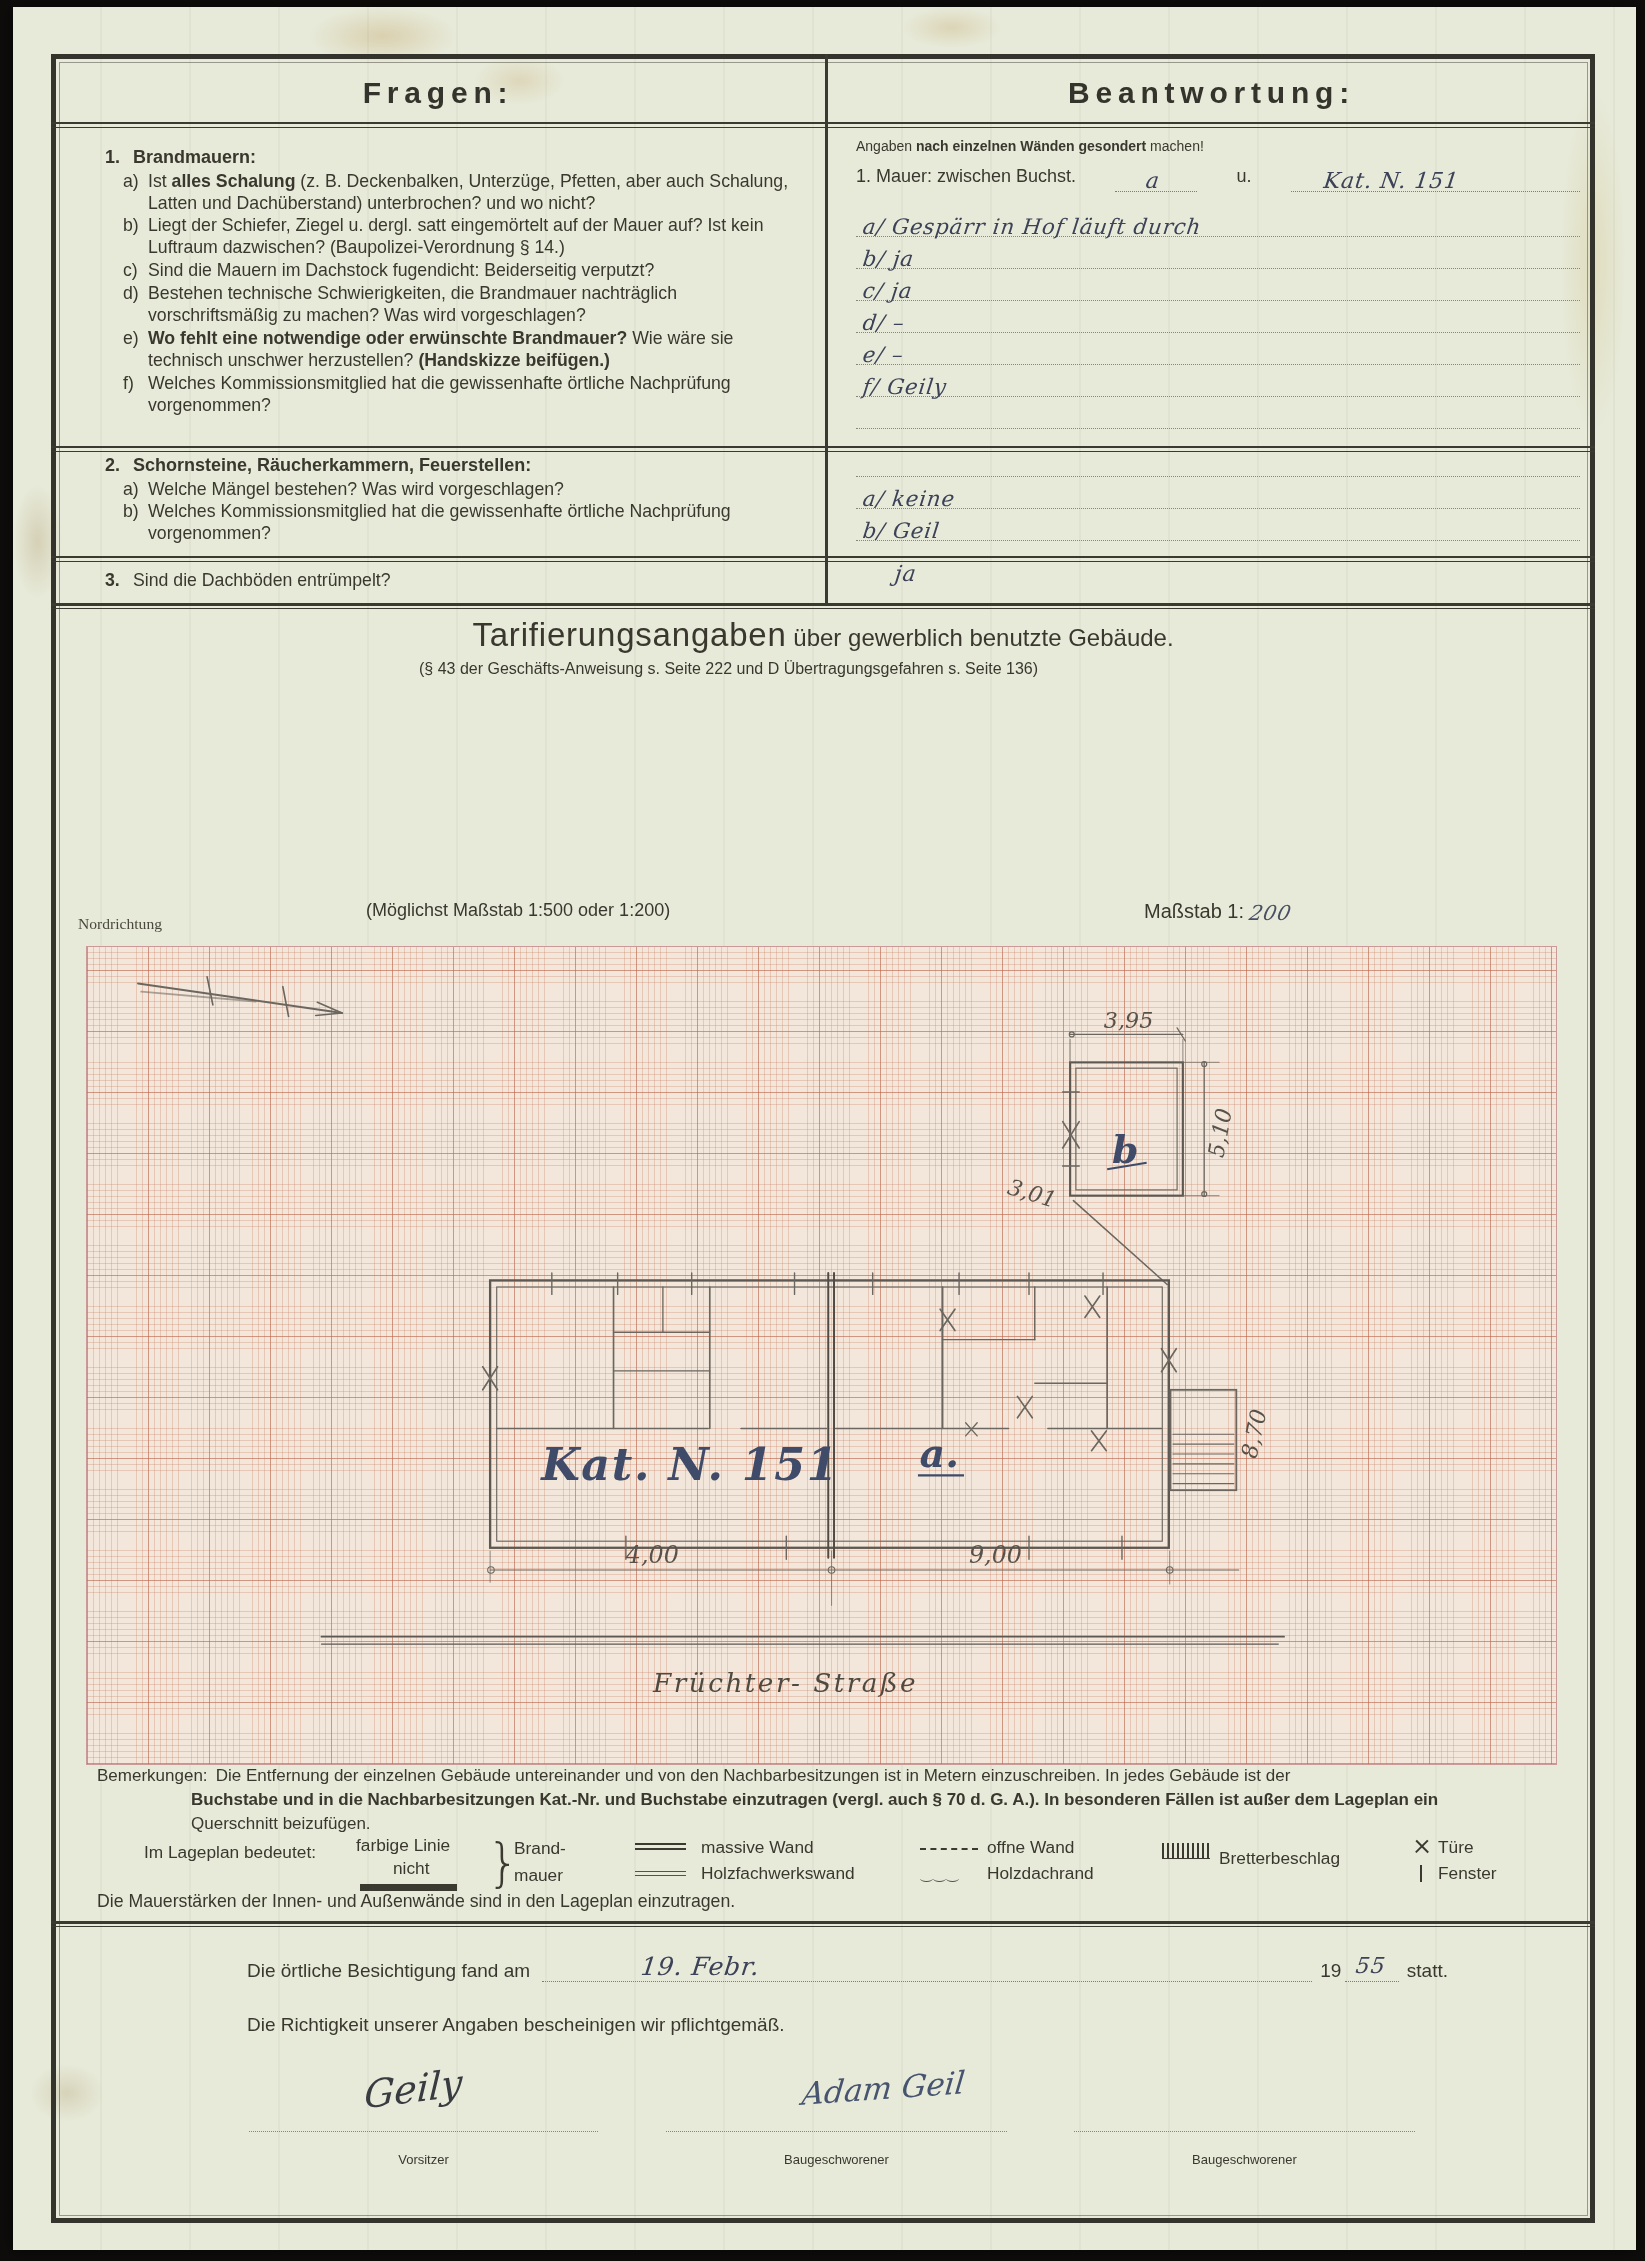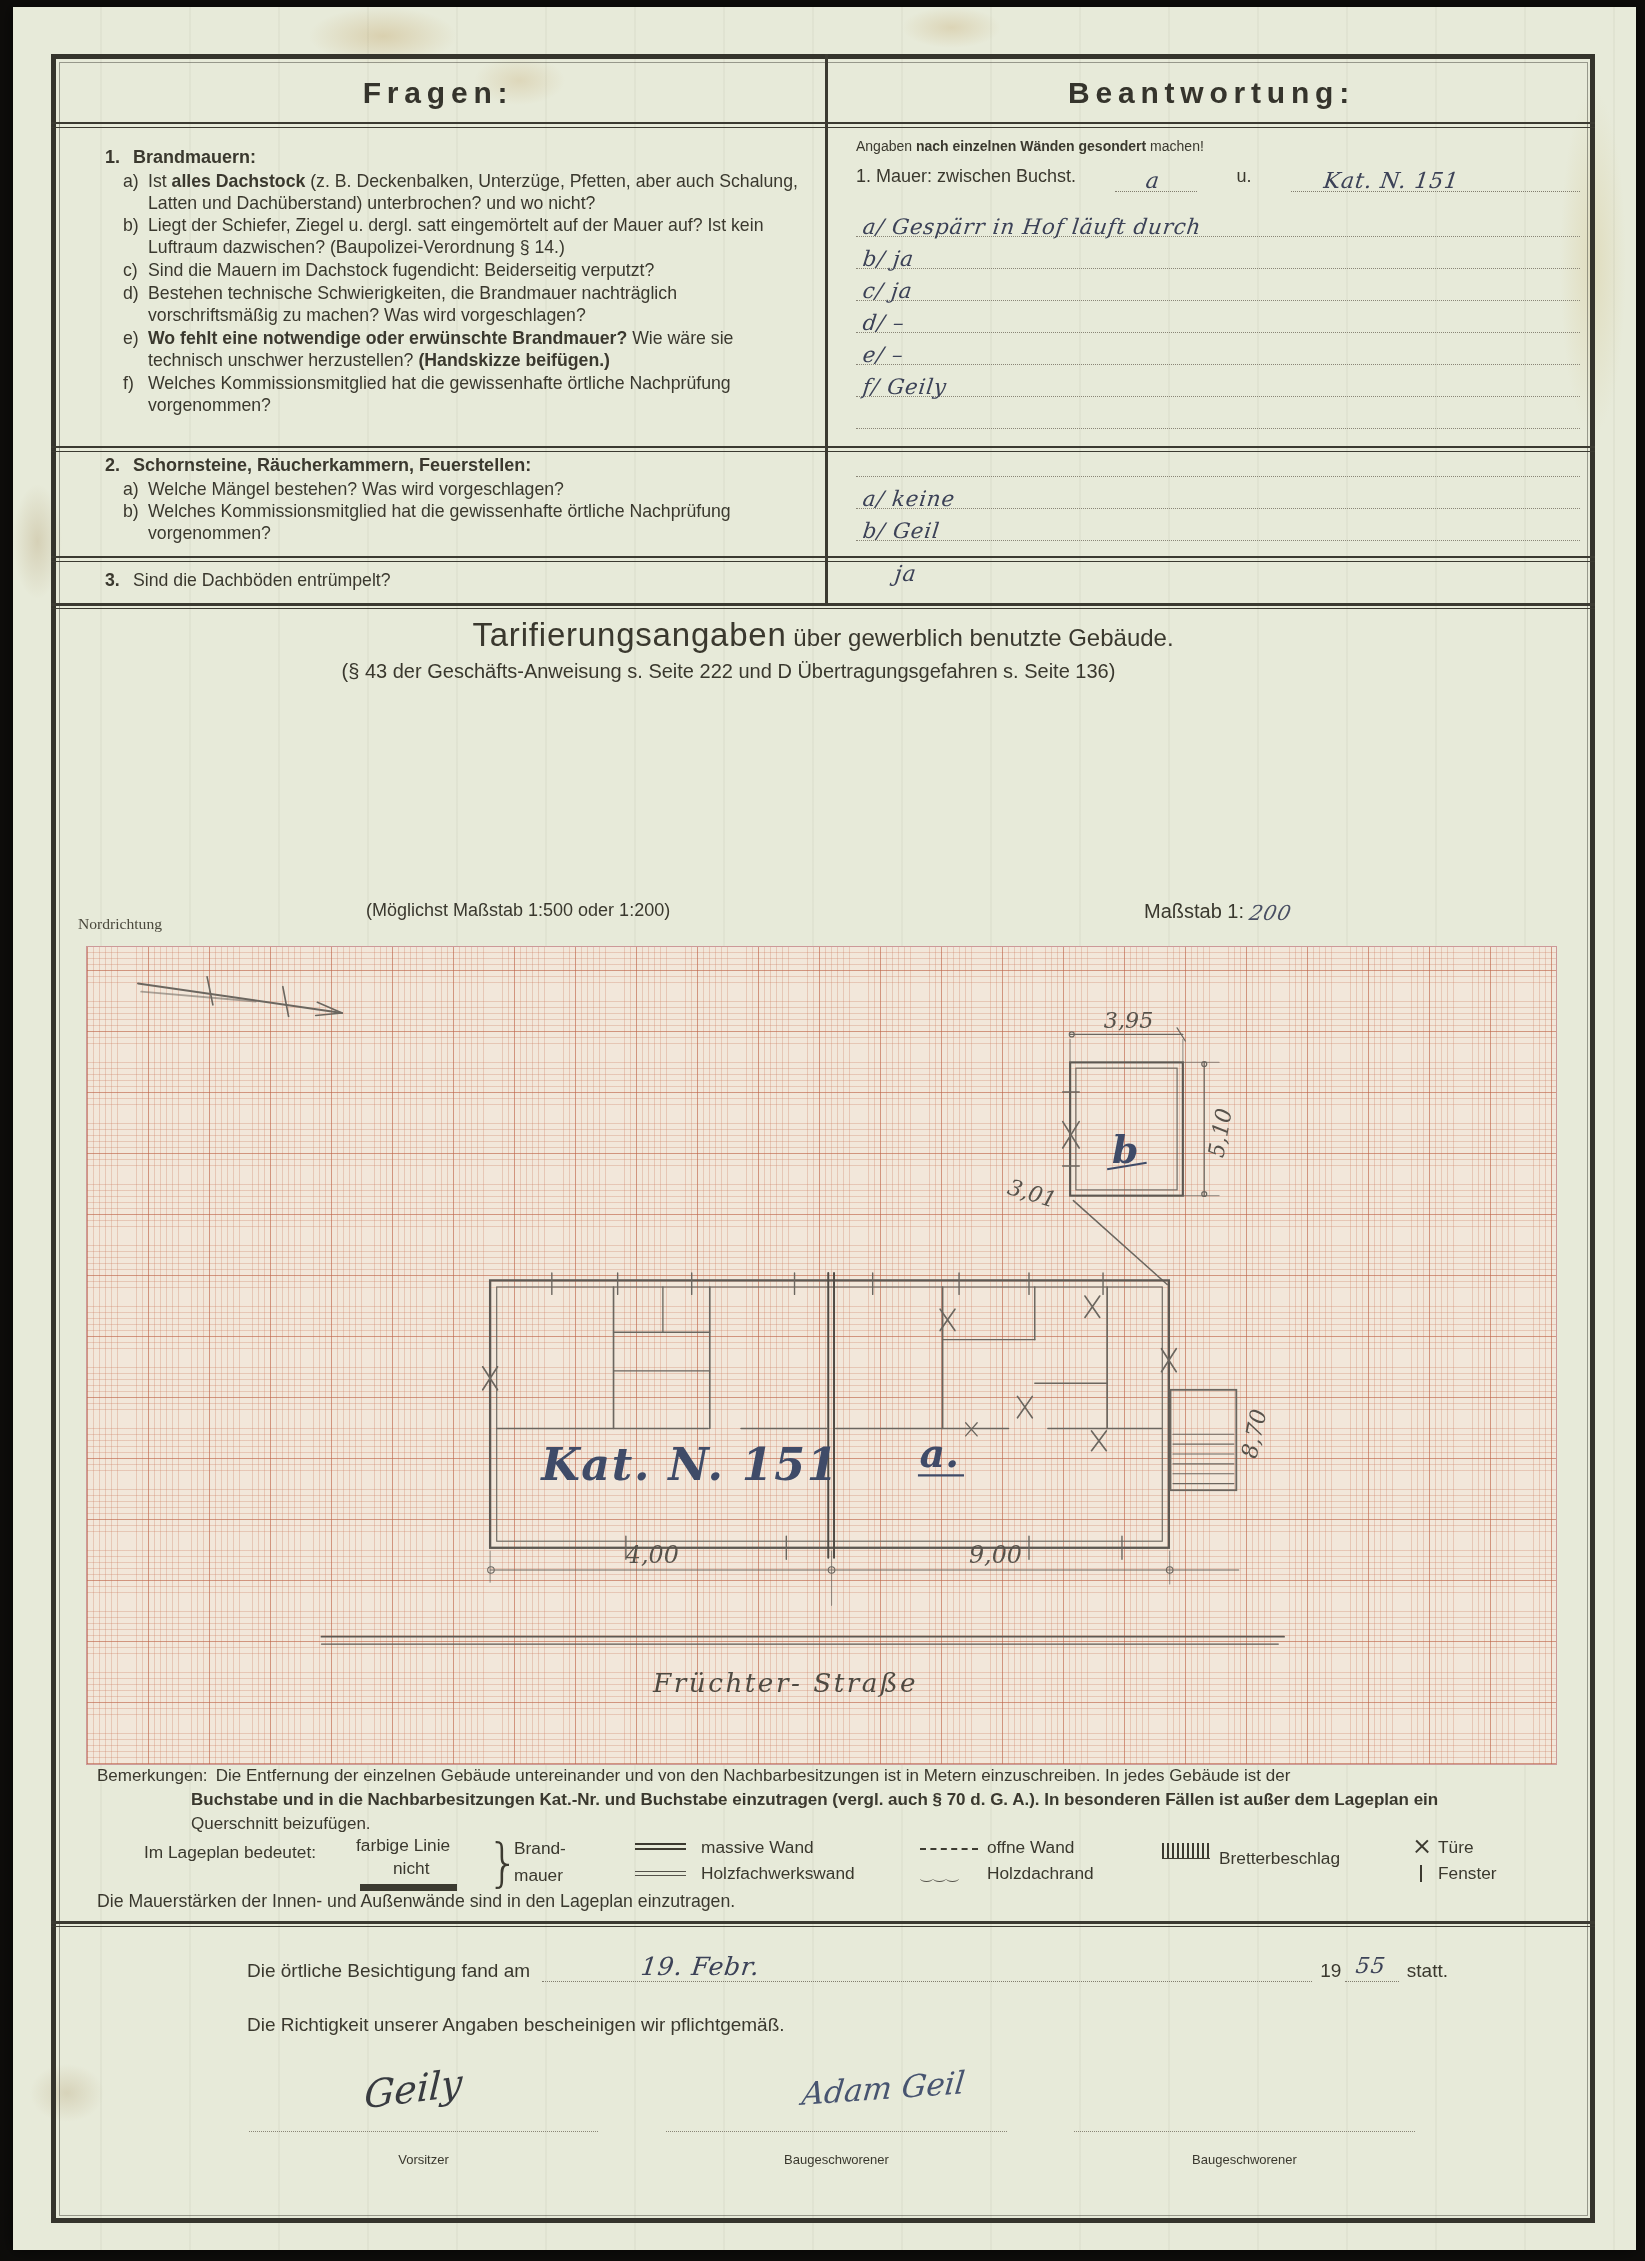--- a/index.html
+++ b/index.html
@@ -30,21 +30,21 @@
   .mauer-line{position:absolute;left:856px;top:166px;width:724px;display:flex;font-size:18px;gap:31px;}
   .blank{border-bottom:1.6px dotted #817d6e;position:relative;height:25px;}
   .ans-rows{position:absolute;}
   .ans-row{position:relative;height:31px;border-bottom:1.6px dotted #8a8677;}
   .hw{display:inline-block;font-family:"DejaVu Serif",serif;font-style:italic;color:#3c4257;transform:skewX(-7deg);letter-spacing:0.8px;}
   .ans-row .hw{position:absolute;left:6.6px;bottom:-3.3px;font-size:21.4px;white-space:nowrap;}
   
   .tarif-title{position:absolute;left:51px;top:616px;width:1544px;text-align:center;}
   .tarif-main{font-size:33px;letter-spacing:0.8px;color:#3a382e;}
   .tarif-rest{font-size:24px;}
-  .tarif-sub{position:absolute;left:51px;top:660px;width:1355px;text-align:center;font-size:20px;}
+  .tarif-sub{position:absolute;left:51px;top:660px;width:1355px;text-align:center;font-size:16px;}
   
   .lp-title{position:absolute;left:51px;top:854px;width:1544px;text-align:center;font-size:28px;letter-spacing:0.8px;color:#35342c;}
   .lp-sub{position:absolute;left:366px;top:900px;font-size:18px;}
   .lp-mass{position:absolute;left:1144px;top:899px;font-size:20px;}
   .lp-mass .hw{font-size:20.6px;color:#4a5064;transform:skewX(-12deg) translateY(1.6px);}
   .nordrichtung{position:absolute;left:78px;top:915px;font-family:"Liberation Serif",serif;font-size:15.6px;color:#4a483c;}
   
   .graph{position:absolute;left:86px;top:946px;width:1471px;height:819px;background-color:#f2e7da;
     background-image:
       repeating-linear-gradient(0deg,rgba(188,99,72,.50) 0 0.8px,transparent 0.8px 61px),
@@ -99,21 +99,21 @@
   <div class="rule heavy" style="top:603px;"></div>
 
   <div class="hdr" style="left:51px;top:76px;width:774px;">Fragen:</div>
   <div class="hdr" style="left:828px;top:76px;width:767px;">Beantwortung:</div>
 
   <div class="q-block" style="left:105px;top:146px;width:704px;">
     <div class="q-title">
       <span class="q-num">1.</span><span>Brandmauern:</span>
     </div>
     <div class="q-item">
-      <span class="q-letter">a)</span><span>Ist </span><span class="bold">alles Dachstock</span><span> (z. B. Deckenbalken, Unterzüge, Pfetten, aber auch Schalung, Latten und Dachüberstand) unterbrochen? und wo nicht?</span><span class="bold"></span><span></span>
+      <span class="q-letter">a)</span><span>Ist </span><span class="bold">alles Schalung</span><span> (z. B. Deckenbalken, Unterzüge, Pfetten, aber auch Schalung, Latten und Dachüberstand) unterbrochen? und wo nicht?</span><span class="bold"></span><span></span>
     </div>
     <div class="q-item">
       <span class="q-letter">b)</span><span>Liegt der Schiefer, Ziegel u. dergl. satt eingemörtelt auf der Mauer auf? Ist kein Luftraum dazwischen? (Baupolizei-Verordnung § 14.)</span>
     </div>
     <div class="q-item">
       <span class="q-letter">c)</span><span>Sind die Mauern im Dachstock fugendicht: Beiderseitig verputzt?</span>
     </div>
     <div class="q-item">
       <span class="q-letter">d)</span><span>Bestehen technische Schwierigkeiten, die Brandmauer nachträglich vorschriftsmäßig zu machen? Was wird vorgeschlagen?</span>
     </div>

